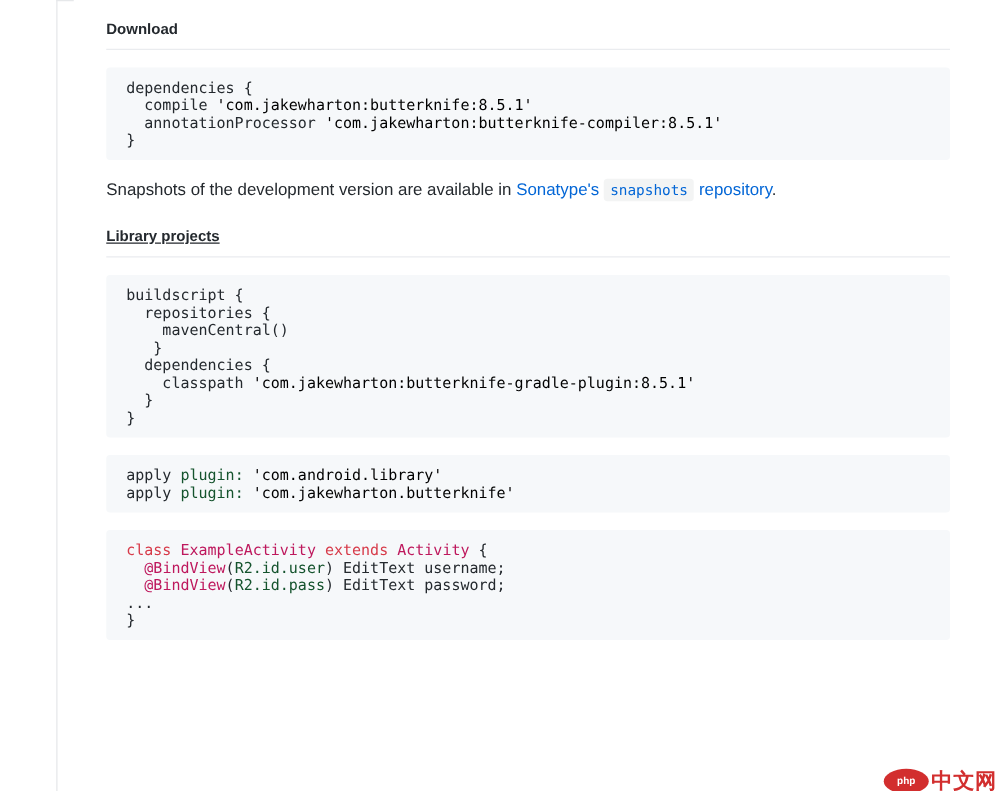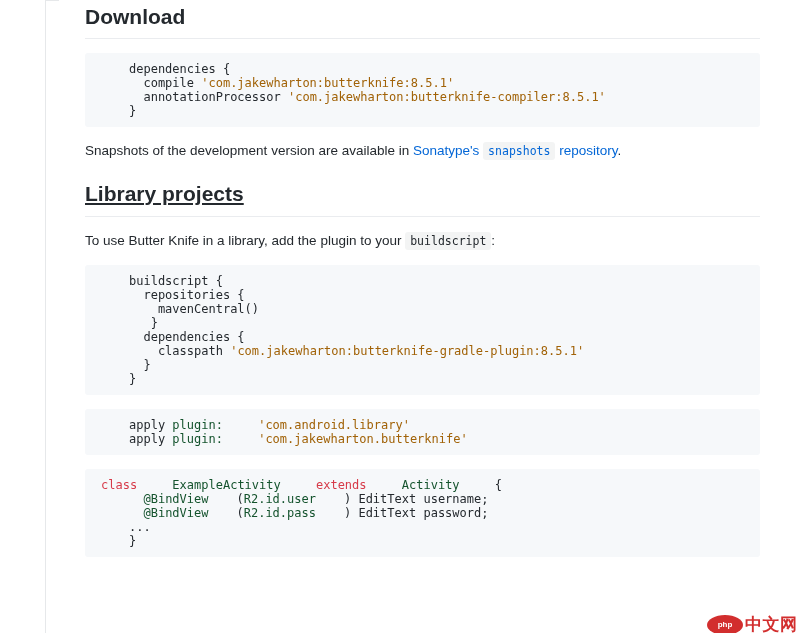--- a/index.html
+++ b/index.html
@@ -16,27 +16,27 @@
   }
   .readme-border-top {
     position: absolute; left: 45px; top: 0;
     width: 14px; height: 1px; background: #e6e8ea;
   }
   .content {
     position: absolute; left: 85px; top: 0; width: 675px;
     padding-top: 4px;
   }
   h2.md-heading {
-    font-size: 21px;
+    font-size: 12px;
     line-height: 1.25;
     font-weight: 700;
     color: #24292e;
     padding-bottom: 8px;
     border-bottom: 1px solid #eaecef;
-    margin: 0 0 14px 0;
+    margin: 12px 0 14px 0;
   }
   h2.md-heading.spaced { margin-top: 20px; text-decoration: underline; }
   p.md-para {
     font-size: 13.5px;
     line-height: 20px;
     color: #24292e;
     margin: 0 0 14px 0;
   }
   pre.code-block {
     background: #f6f8fa;
@@ -45,24 +45,24 @@
     margin: 0 0 14px 0;
     font-family: "DejaVu Sans Mono", monospace;
     font-size: 12px;
     overflow: hidden;
   }
   .code-line {
     white-space: pre;
     line-height: 14px;
     font-family: "DejaVu Sans Mono", monospace;
   }
-  .tok-plain    { color: #24292e; margin-left: 28px; }
-  .tok-string   { color: #a16207; }
+  .tok-plain    { color: #24292e; }
+  .tok-string   { color: #000000; }
   .tok-keyword  { color: #d73a49; }
-  .tok-entity   { color: #14532d; }
+  .tok-entity   { color: #be185d; }
   .tok-constant { color: #14532d; }
   .seg-text { color: #24292e; text-align: center; }
   a.seg-link {
     color: #0366d6;
     text-decoration: none;
     cursor: pointer;
   }
   code.seg-code, a.seg-codelink code, code.seg-codelink {
     font-family: "DejaVu Sans Mono", monospace;
     font-size: 11.5px;
@@ -113,21 +113,20 @@
 <div class="content">
 
   <h2 class="md-heading">Download</h2>
 
   <pre class="code-block"><div class="code-line"><span class="tok-plain">dependencies {</span></div><div class="code-line"><span class="tok-plain">  compile </span><span class="tok-string">'com.jakewharton:butterknife:8.5.1'</span></div><div class="code-line"><span class="tok-plain">  annotationProcessor </span><span class="tok-string">'com.jakewharton:butterknife-compiler:8.5.1'</span></div><div class="code-line"><span class="tok-plain">}</span></div></pre>
 
   <p class="md-para"><span class="seg-text">Snapshots of the development version are available in </span><a href="#" class="seg-link">Sonatype's</a><span class="seg-text"> </span><code class="seg-codelink">snapshots</code><span class="seg-text"> </span><a href="#" class="seg-link">repository</a><span class="seg-text">.</span></p>
 
   <h2 class="md-heading spaced">Library projects</h2>
 
-  <p class="md-para"><span class="seg-text">To use Butter Knife in a library, add the plugin to your </span><code class="seg-code">buildscript</code><span class="seg-text">:</span></p>
 
   <pre class="code-block"><div class="code-line"><span class="tok-plain">buildscript {</span></div><div class="code-line"><span class="tok-plain">  repositories {</span></div><div class="code-line"><span class="tok-plain">    mavenCentral()</span></div><div class="code-line"><span class="tok-plain">   }</span></div><div class="code-line"><span class="tok-plain">  dependencies {</span></div><div class="code-line"><span class="tok-plain">    classpath </span><span class="tok-string">'com.jakewharton:butterknife-gradle-plugin:8.5.1'</span></div><div class="code-line"><span class="tok-plain">  }</span></div><div class="code-line"><span class="tok-plain">}</span></div></pre>
 
 
   <pre class="code-block"><div class="code-line"><span class="tok-plain">apply </span><span class="tok-constant">plugin:</span><span class="tok-plain"> </span><span class="tok-string">'com.android.library'</span></div><div class="code-line"><span class="tok-plain">apply </span><span class="tok-constant">plugin:</span><span class="tok-plain"> </span><span class="tok-string">'com.jakewharton.butterknife'</span></div></pre>
 
 
   <pre class="code-block"><div class="code-line"><span class="tok-keyword">class</span><span class="tok-plain"> </span><span class="tok-entity">ExampleActivity</span><span class="tok-plain"> </span><span class="tok-keyword">extends</span><span class="tok-plain"> </span><span class="tok-entity">Activity</span><span class="tok-plain"> {</span></div><div class="code-line"><span class="tok-plain">  </span><span class="tok-entity">@BindView</span><span class="tok-plain">(</span><span class="tok-constant">R2.id.user</span><span class="tok-plain">) EditText username;</span></div><div class="code-line"><span class="tok-plain">  </span><span class="tok-entity">@BindView</span><span class="tok-plain">(</span><span class="tok-constant">R2.id.pass</span><span class="tok-plain">) EditText password;</span></div><div class="code-line"><span class="tok-plain">...</span></div><div class="code-line"><span class="tok-plain">}</span></div></pre>
 
 </div>

